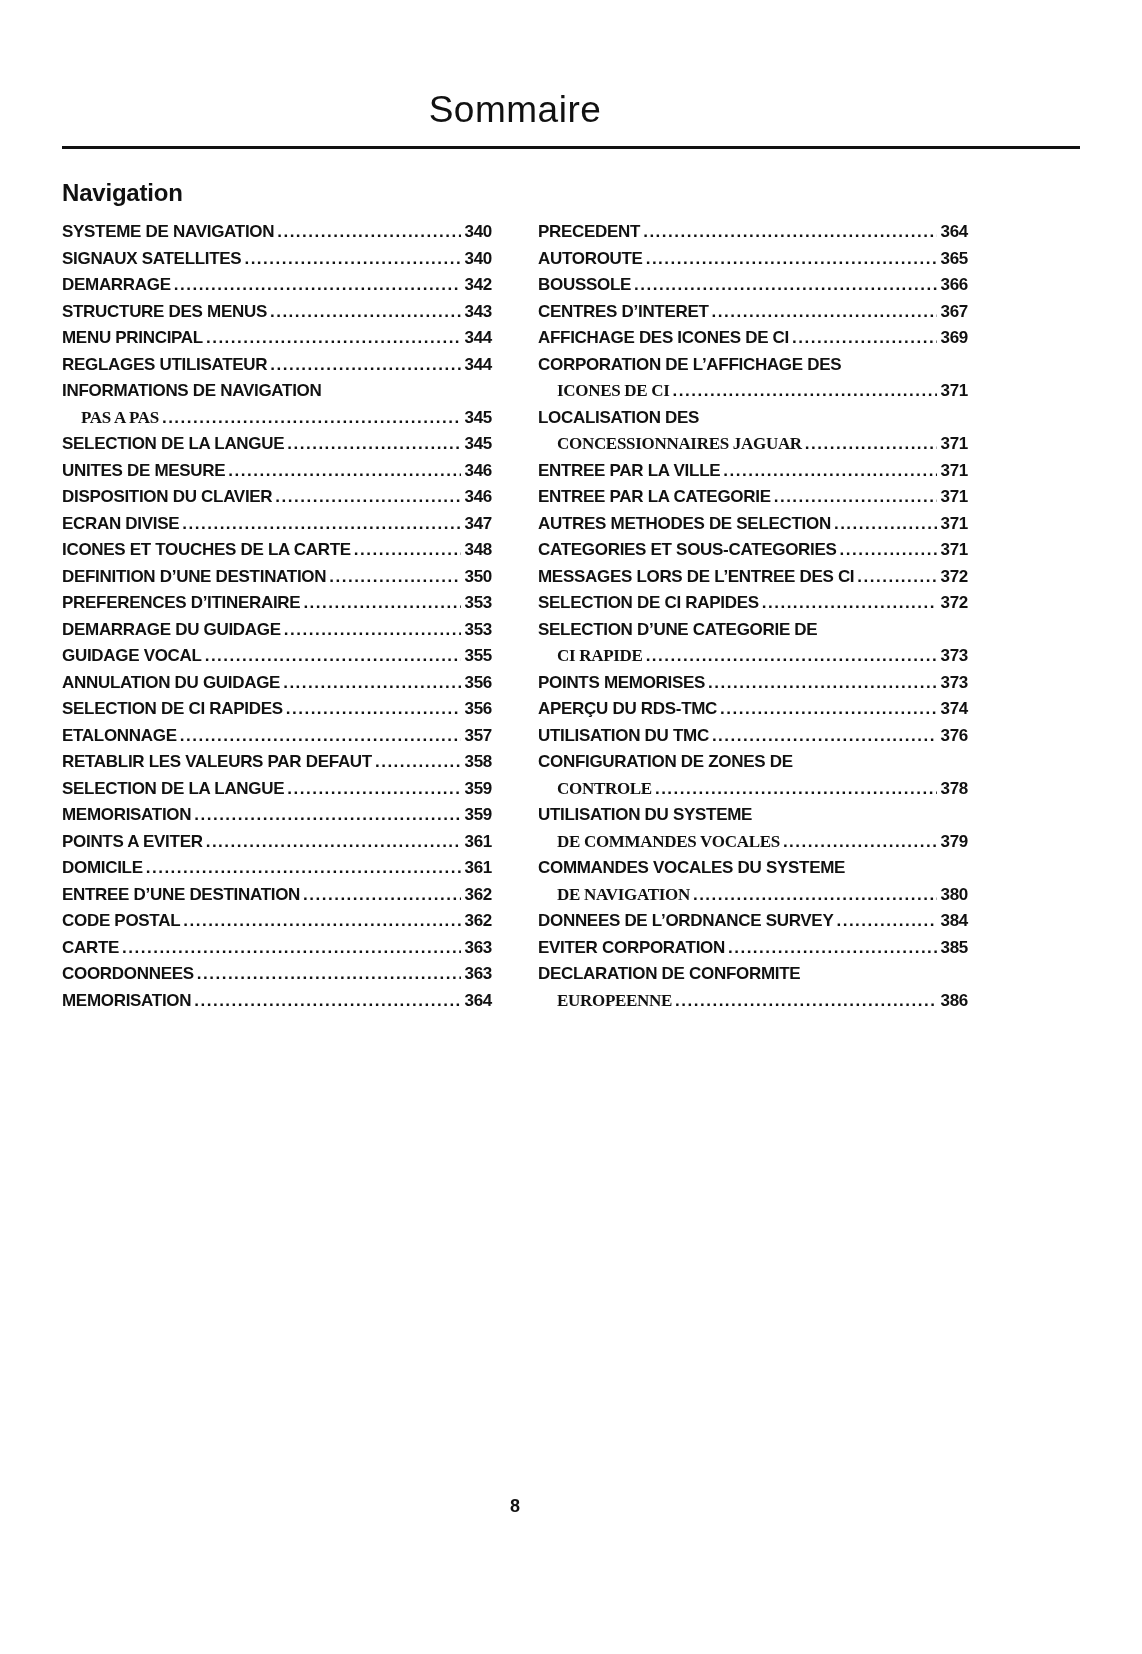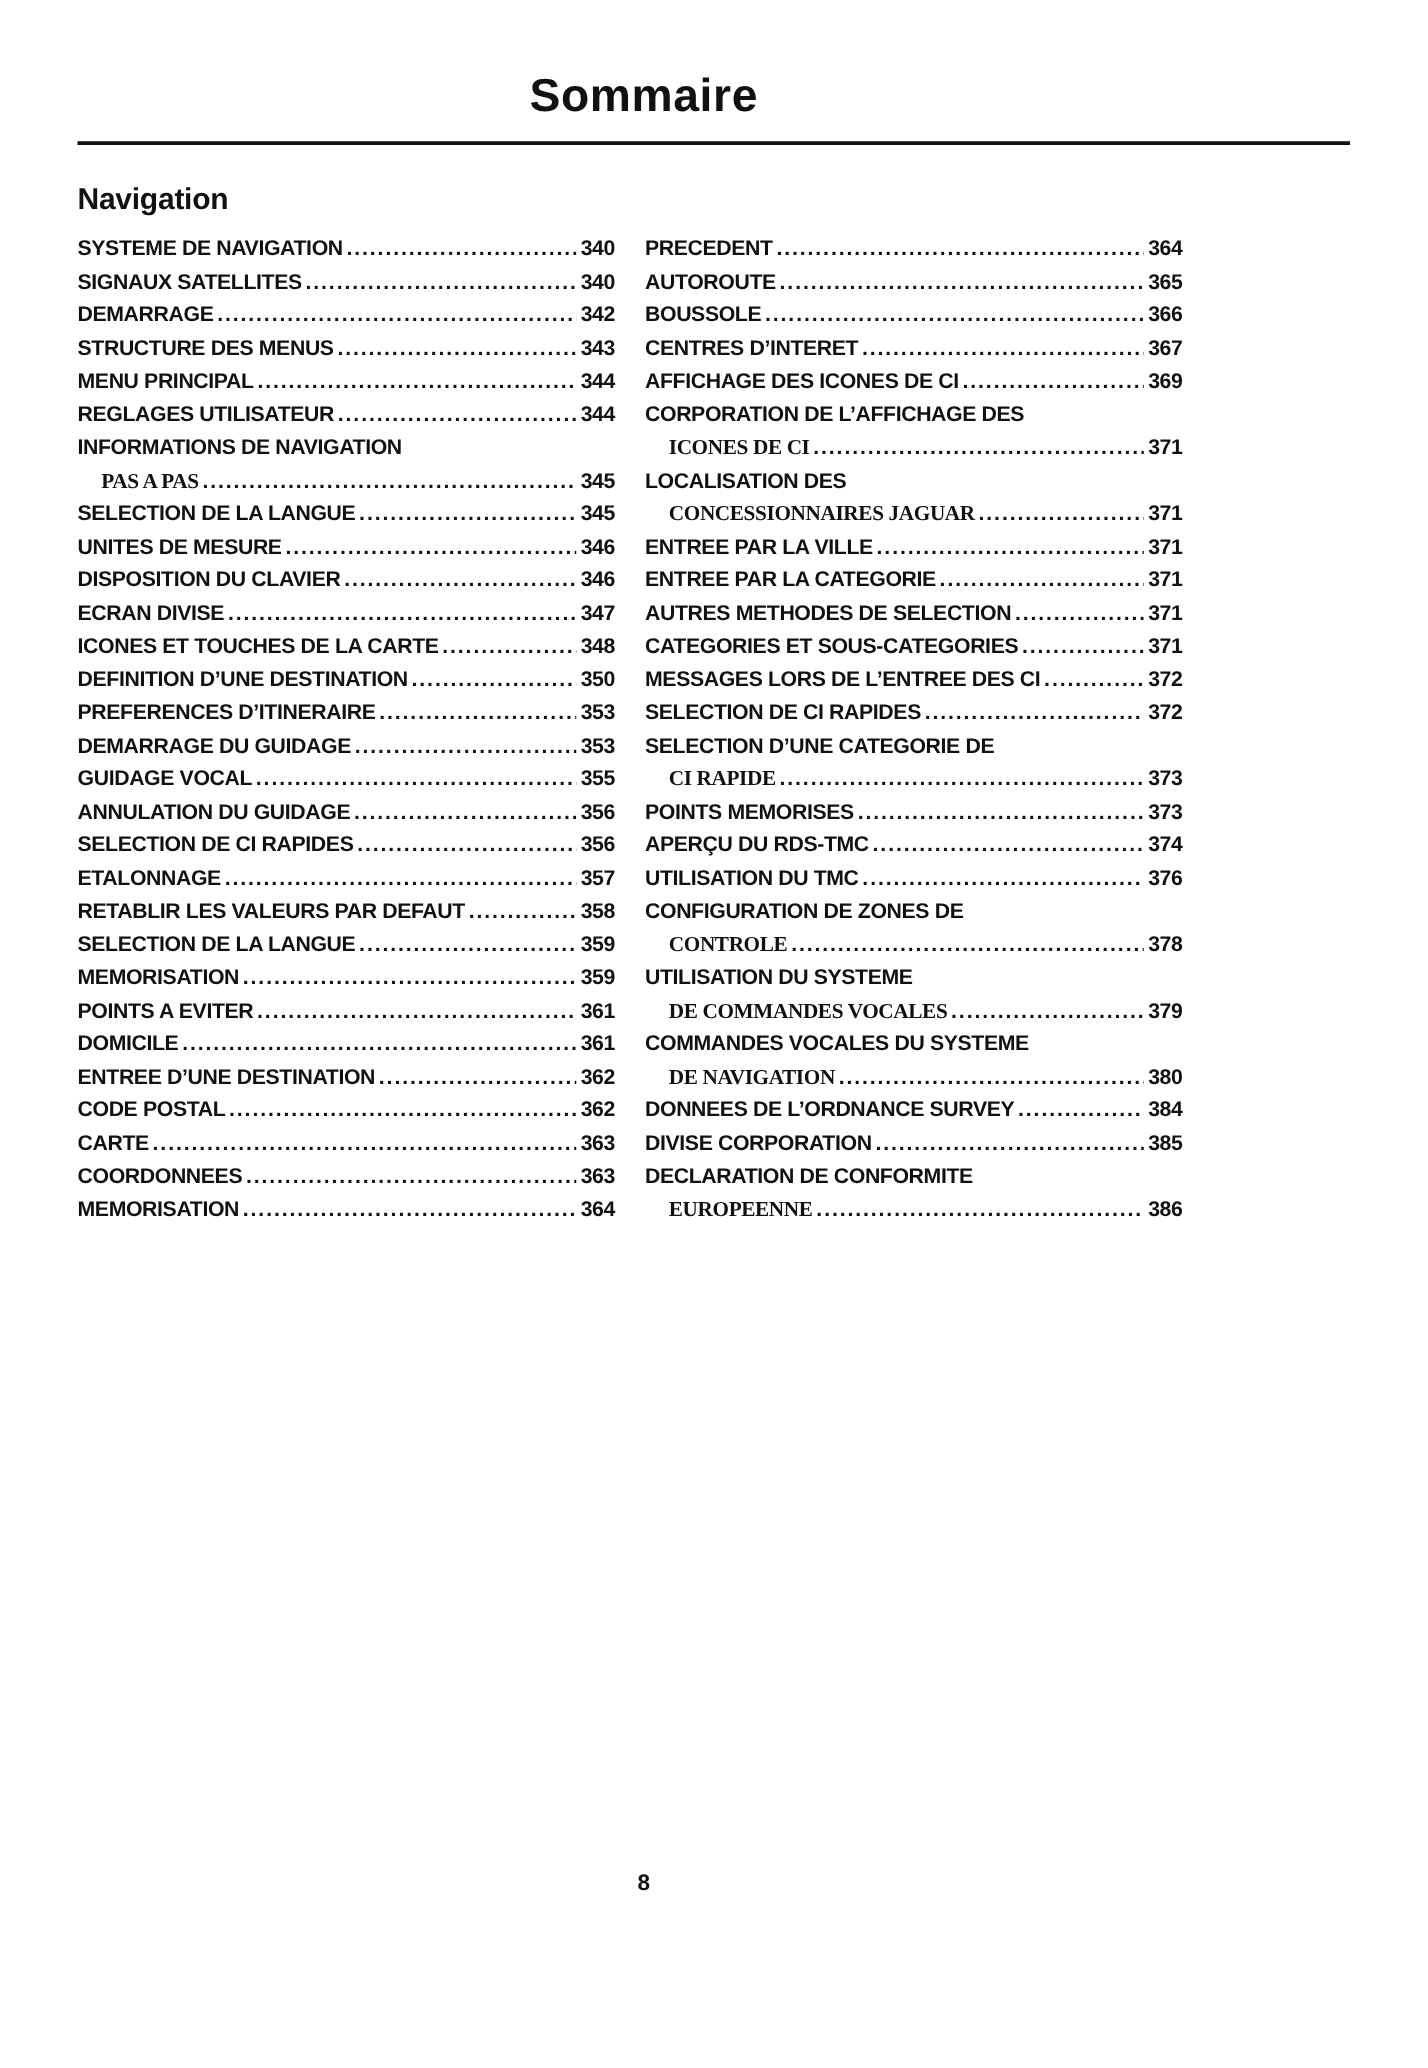--- a/index.html
+++ b/index.html
@@ -8,43 +8,43 @@
     width: 1142px;
     height: 1654px;
     background: #ffffff;
     font-family: "Liberation Sans", sans-serif;
     color: #111111;
     overflow: hidden;
   }
   .title {
     width: 906px;
     margin-left: 62px;
-    padding-top: 56px;
+    padding-top: 89px;
     text-align: center;
     font-size: 37px;
-    font-weight: 700;
+    font-weight: 400;
     letter-spacing: 0.5px;
   }
   .rule {
     width: 1018px;
     margin: 15px 0 0 62px;
     border-top: 3px solid #111111;
     height: 0;
   }
   .section-heading {
     margin: 30px 12px 12px 62px;
     font-size: 24px;
     font-weight: 700;
     letter-spacing: -0.2px;
   }
   .columns {
     margin-left: 62px;
     width: 906px;
     display: flex;
-    gap: 24px;
+    gap: 46px;
   }
   .col { width: 430px; }
   .toc-line {
     display: flex;
     align-items: baseline;
     font-size: 17px;
     line-height: 26.5px;
     font-weight: 700;
     letter-spacing: -0.3px;
     white-space: nowrap;
@@ -348,21 +348,21 @@
           <span class="toc-label">DE NAVIGATION</span>
           <span class="dots"></span>
           <span class="page-num">380</span>
         </div>
         <div class="toc-line">
           <span class="toc-label">DONNEES DE L’ORDNANCE SURVEY</span>
           <span class="dots"></span>
           <span class="page-num">384</span>
         </div>
         <div class="toc-line">
-          <span class="toc-label">DIVISE CORPORATION</span>
+          <span class="toc-label">EVITER CORPORATION</span>
           <span class="dots"></span>
           <span class="page-num">385</span>
         </div>
         <div class="toc-line">
           <span class="toc-label">DECLARATION DE CONFORMITE</span>
         </div>
         <div class="toc-line indent">
           <span class="toc-label">EUROPEENNE</span>
           <span class="dots"></span>
           <span class="page-num">386</span>

